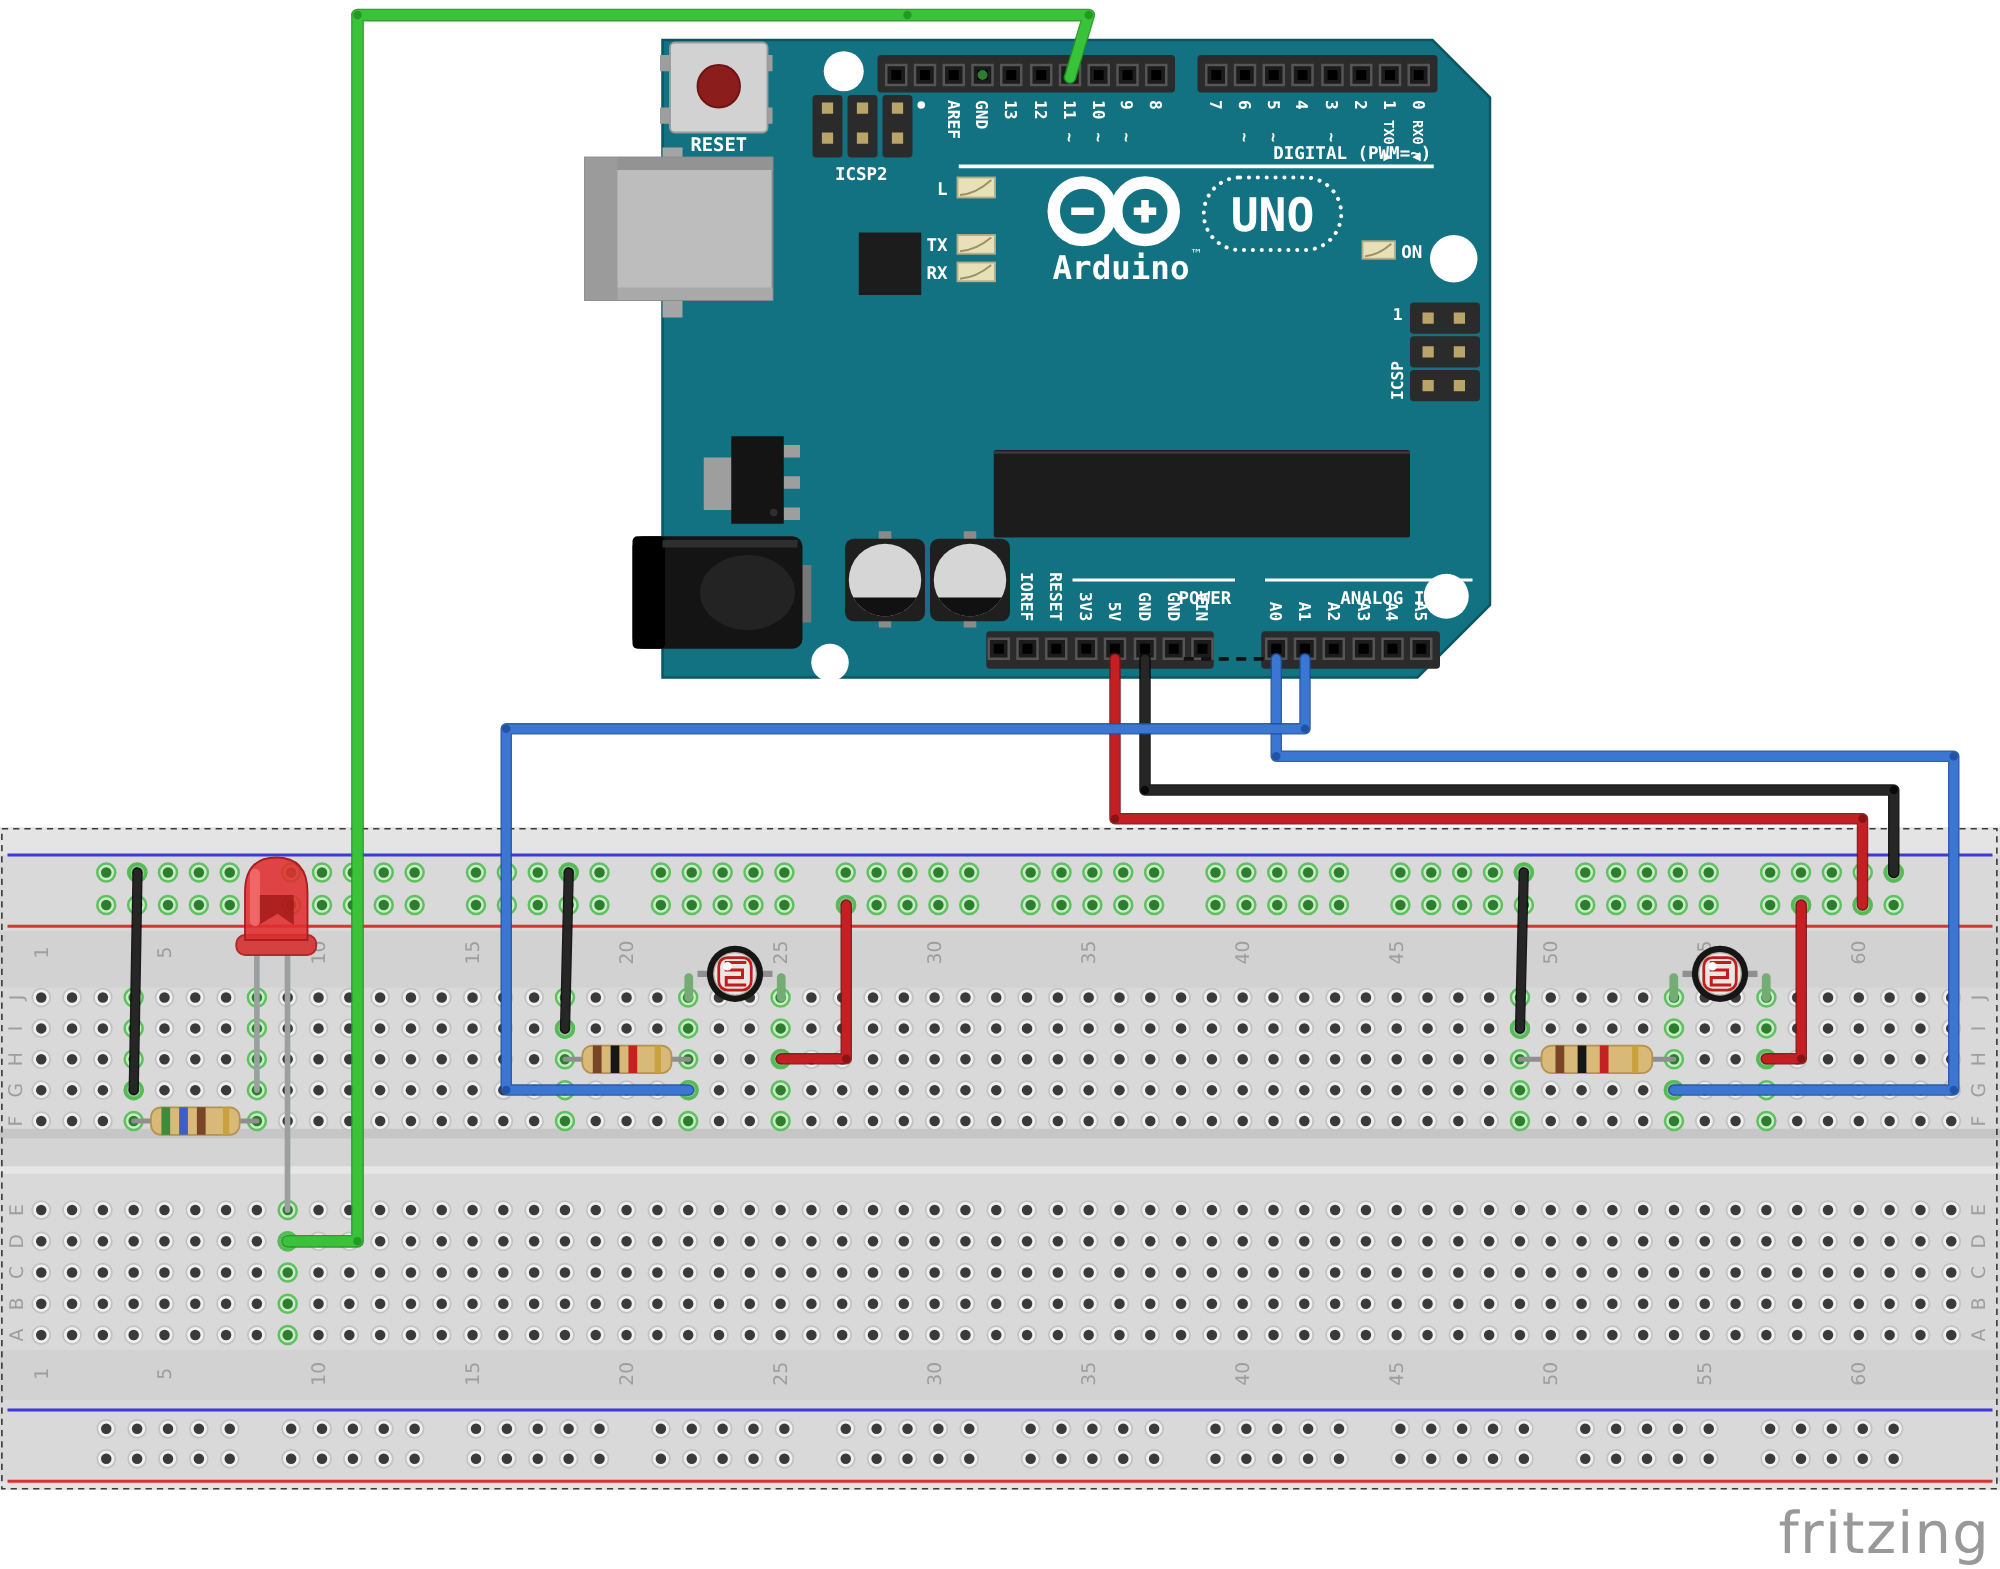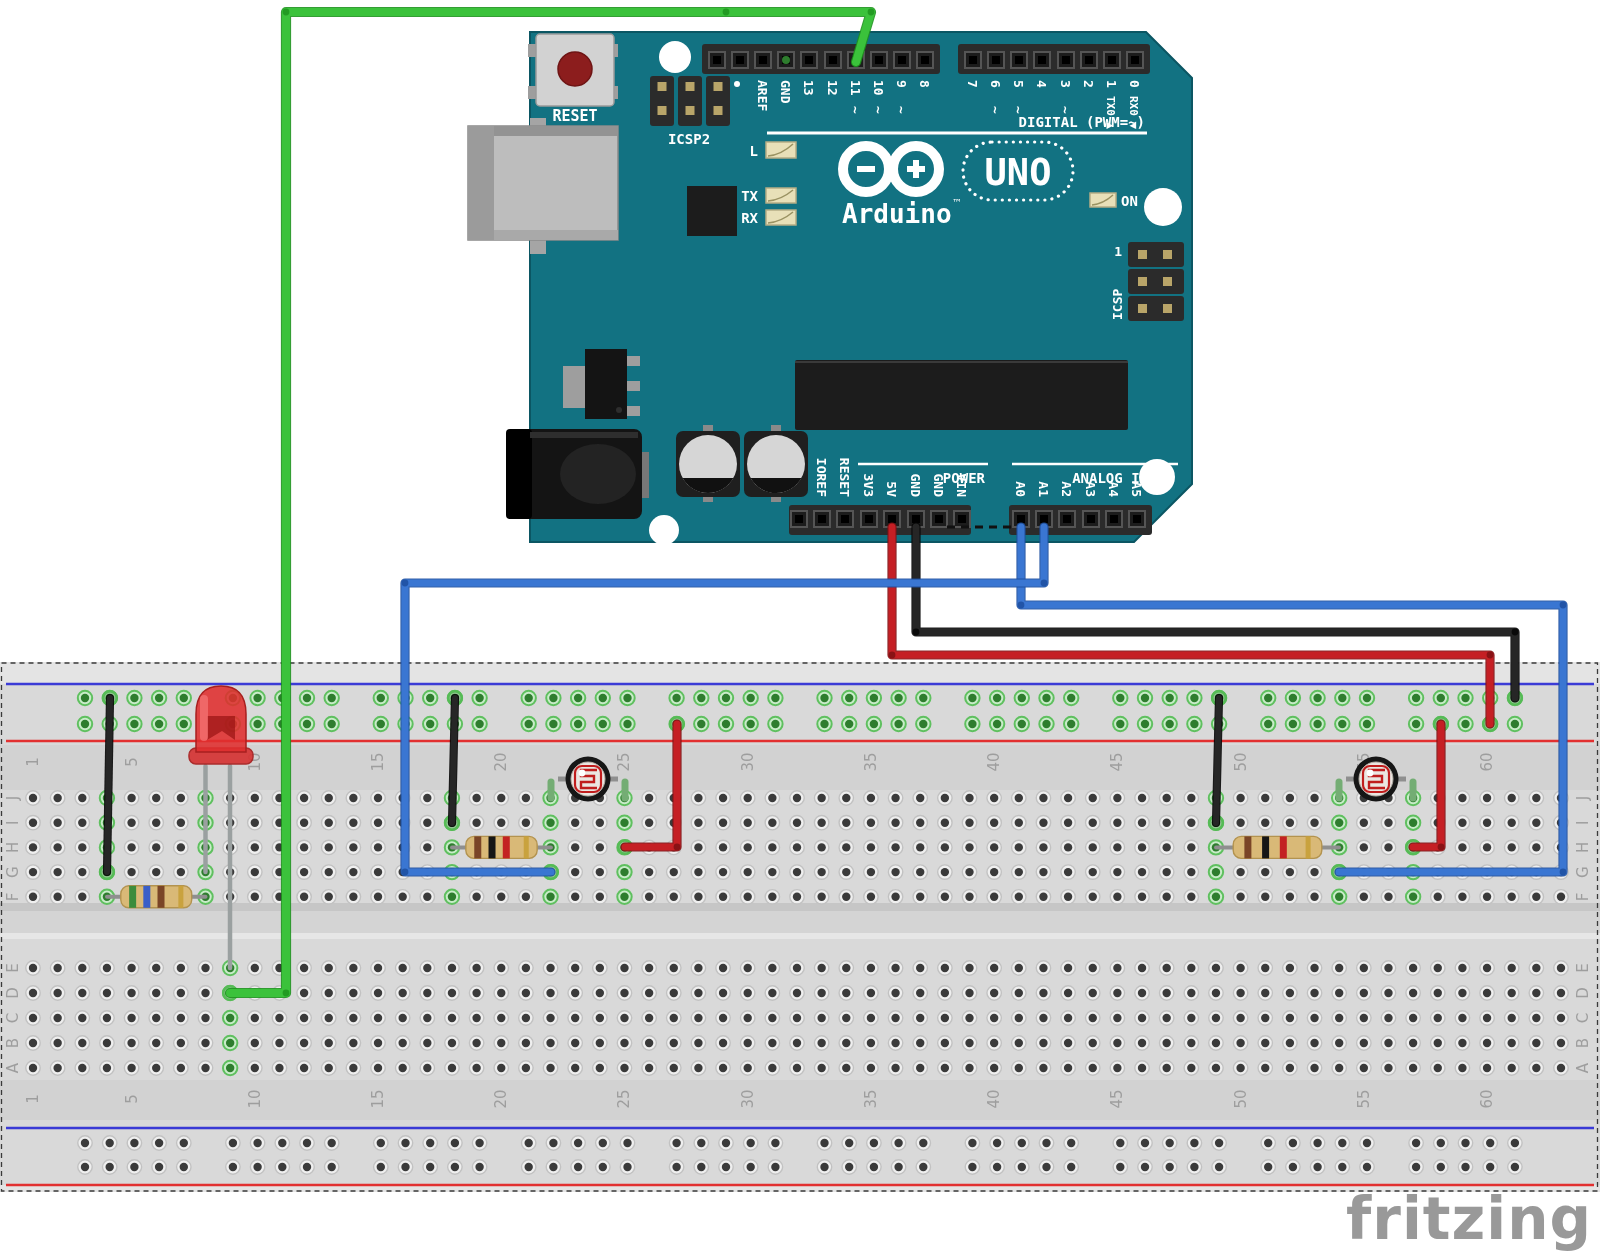--- a/index.html
+++ b/index.html
@@ -1,19 +1,19 @@
 <!DOCTYPE html>
 <html><head>
 <meta charset="utf-8">
 <style>
   html,body{margin:0;padding:0;background:#ffffff;}
   #stage{position:relative;width:1600px;height:1255px;background:#fff;overflow:hidden;
          font-family:"DejaVu Sans", sans-serif;}
   #scene{position:absolute;left:0;top:0;}
-  #watermark{position:absolute;right:8px;bottom:2px;font-size:58px;font-weight:bold;
+  #watermark{position:absolute;right:8px;bottom:2px;font-size:46px;font-weight:normal;
              color:#999;letter-spacing:1px;font-family:"DejaVu Sans", sans-serif;}
   text{user-select:none;}
 </style>
 </head>
 <body>
 
 <div id="stage">
   <svg id="scene" width="1600" height="1255" viewBox="0 0 1600 1255">
       <g>
         <rect x="0" y="662" width="1600" height="530" fill="#d9d9d9"></rect>

